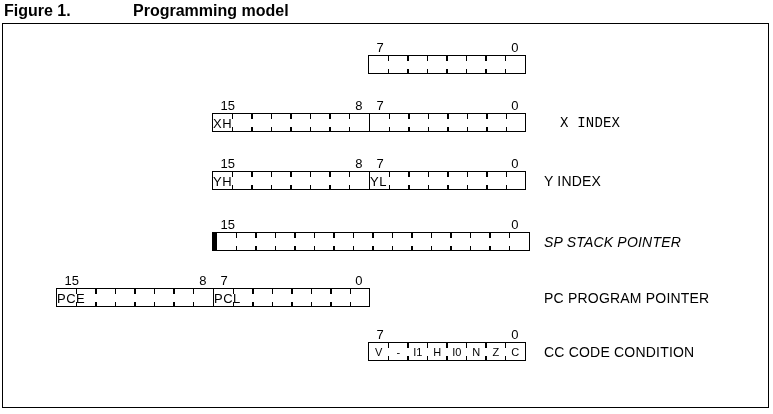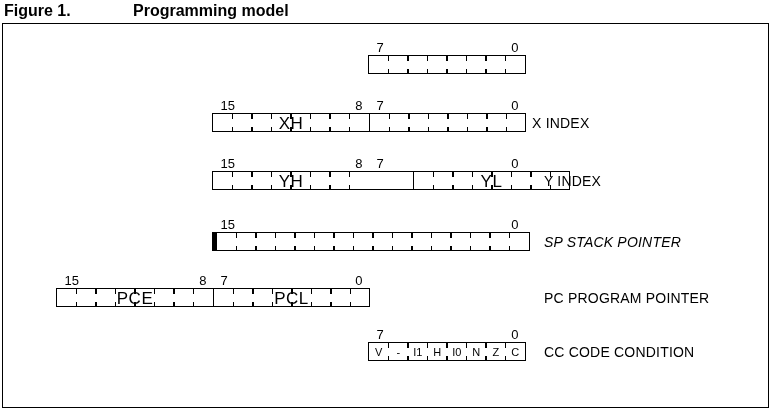--- a/index.html
+++ b/index.html
@@ -27,21 +27,21 @@
     border:1.5px solid #000; background:#fff;
   }
   .reg-box.thick-left { border-left:5px solid #000; }
   .reg-sec { position:relative; box-sizing:border-box; height:100%; }
   .reg-sec.divided { border-left:1.5px solid #000; }
   .tick-t, .tick-b { position:absolute; width:1.5px; height:4.5px; background:#000; }
   .tick-t { top:0; }
   .tick-b { bottom:0; }
   .sec-name {
     position:absolute; left:0; right:0; top:50%; transform:translateY(-50%);
-    text-align:center; font-size:17px; line-height:13px; letter-spacing:0.5px;
+    font-size:13px; line-height:13px; letter-spacing:0.5px;
   }
   .cells { position:absolute; left:0; top:0; display:flex; height:100%; }
   .cell {
     display:flex; align-items:center; justify-content:center;
     font-size:11px; height:100%; box-sizing:border-box;
   }
   .reg-label {
     position:absolute; transform:translateY(-50%);
     font-size:14px; white-space:nowrap; letter-spacing:0.2px;
   }
@@ -120,21 +120,21 @@
           <div class="tick-t" style="left: 77.25px;"></div>
           <div class="tick-b" style="left: 77.25px;"></div>
           <div class="tick-t" style="left: 96.75px;"></div>
           <div class="tick-b" style="left: 96.75px;"></div>
           <div class="tick-t" style="left: 116.25px;"></div>
           <div class="tick-b" style="left: 116.25px;"></div>
           <div class="tick-t" style="left: 135.75px;"></div>
           <div class="tick-b" style="left: 135.75px;"></div>
         </div>
       </div>
-      <span class="reg-label" style="left: 320px; top: 25.5px;">X INDEX</span>
+      <span class="reg-label" style="left: 348px; top: 25.5px; font-family: Liberation Mono, monospace;">X INDEX</span>
     </div>
     <div class="reg-row" style="left: 212px; top: 155px;">
       <div class="num-row">
         <div class="num-sec" style="width: 156px;">
           <span>15</span>
           <span>8</span>
         </div>
         <div class="num-sec" style="width: 156px;">
           <span>7</span>
           <span>0</span>
@@ -151,21 +151,21 @@
           <div class="tick-t" style="left: 77.25px;"></div>
           <div class="tick-b" style="left: 77.25px;"></div>
           <div class="tick-t" style="left: 96.75px;"></div>
           <div class="tick-b" style="left: 96.75px;"></div>
           <div class="tick-t" style="left: 116.25px;"></div>
           <div class="tick-b" style="left: 116.25px;"></div>
           <div class="tick-t" style="left: 135.75px;"></div>
           <div class="tick-b" style="left: 135.75px;"></div>
           <span class="sec-name">YH</span>
         </div>
-        <div class="reg-sec divided" style="width: 156px; margin-left: 44px;">
+        <div class="reg-sec divided" style="width: 156px;">
           <div class="tick-t" style="left: 18.75px;"></div>
           <div class="tick-b" style="left: 18.75px;"></div>
           <div class="tick-t" style="left: 38.25px;"></div>
           <div class="tick-b" style="left: 38.25px;"></div>
           <div class="tick-t" style="left: 57.75px;"></div>
           <div class="tick-b" style="left: 57.75px;"></div>
           <div class="tick-t" style="left: 77.25px;"></div>
           <div class="tick-b" style="left: 77.25px;"></div>
           <div class="tick-t" style="left: 96.75px;"></div>
           <div class="tick-b" style="left: 96.75px;"></div>

